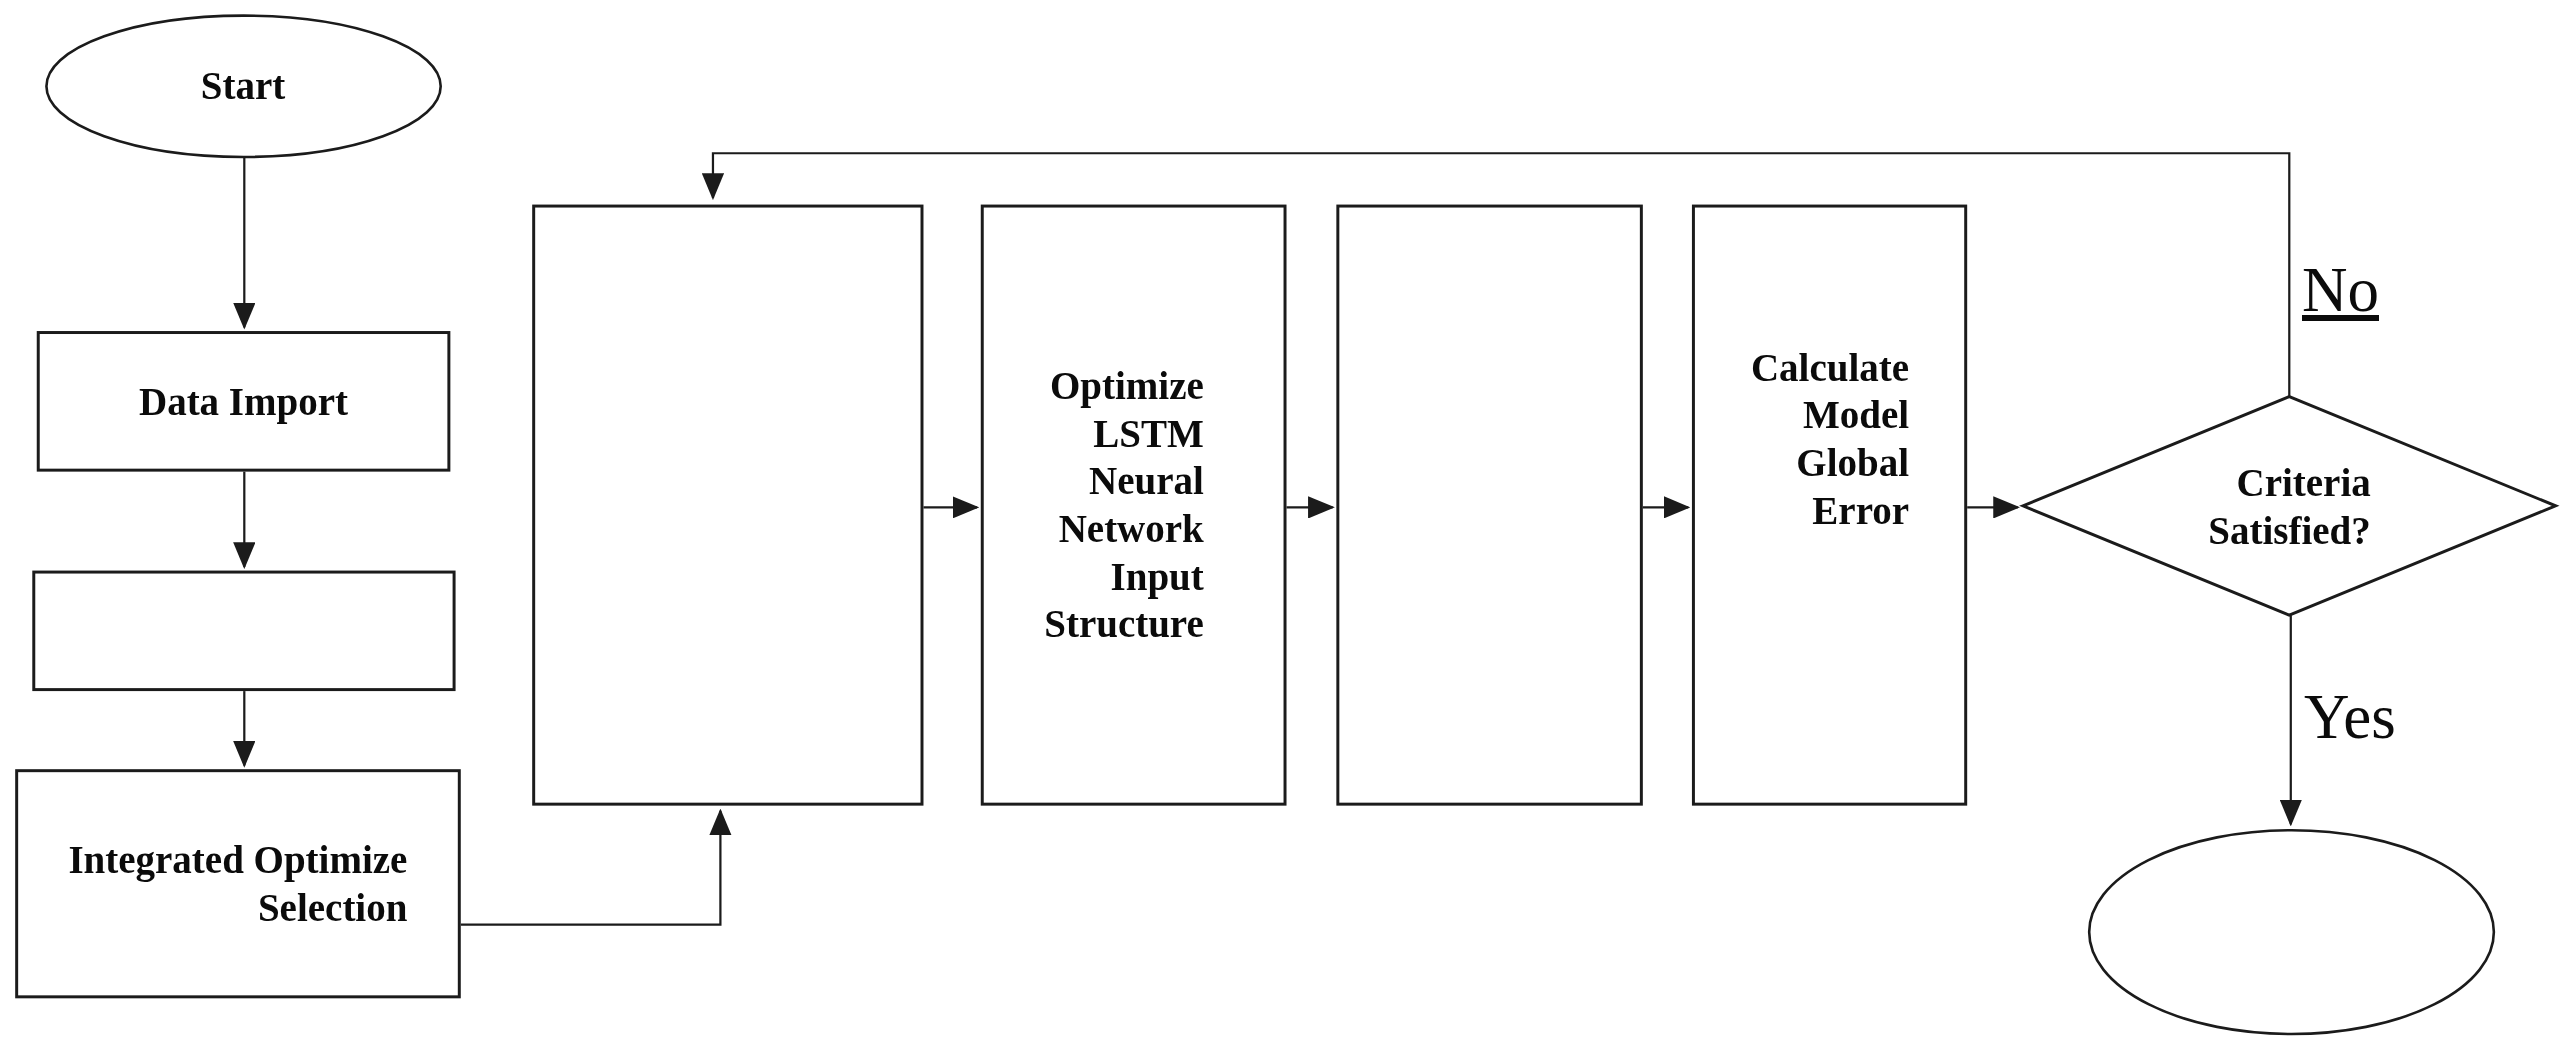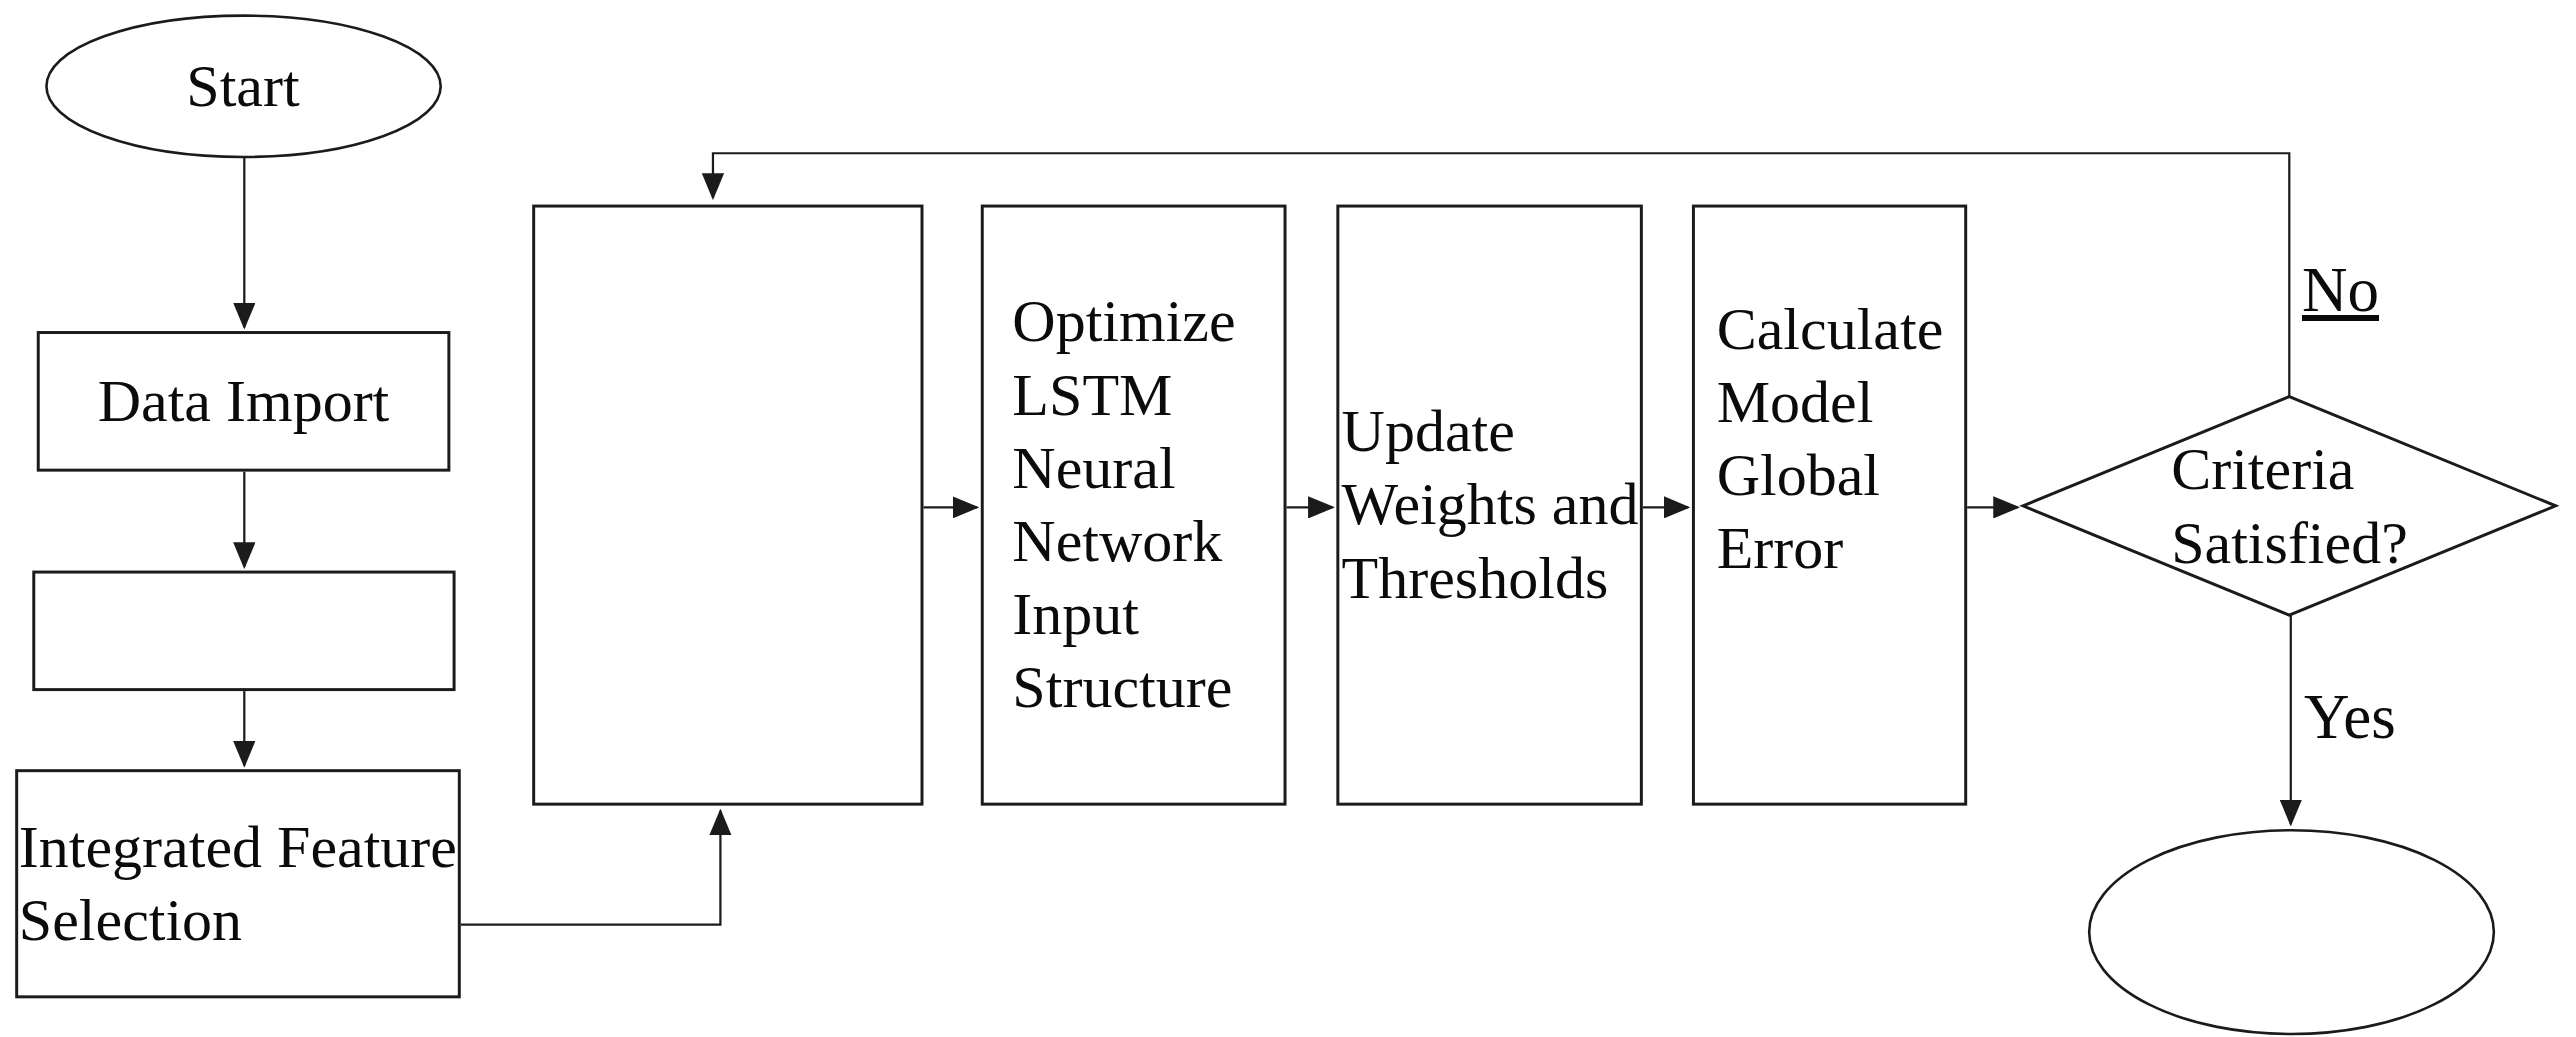--- a/index.html
+++ b/index.html
@@ -13,24 +13,25 @@
     width:2576px;height:1037px;
     background:var(--bg);
     overflow:hidden;
     font-family:"Liberation Serif","DejaVu Serif",serif;
     color:var(--text);
   }
   .lines{position:absolute;left:0;top:0;width:2576px;height:1037px;}
   .lbl{
     position:absolute;
     display:flex;align-items:center;justify-content:center;
-    text-align:left;
+    text-align:right;
     white-space:pre-line;
-    font-size:60px;line-height:1.22;
+    font-size:39px;line-height:1.22;
     color:var(--text);
+    font-weight:bold;
   }
   .edge-lbl{
     position:absolute;
     font-size:63px;line-height:1;
     color:var(--text);
     white-space:nowrap;
   }
 </style>
 </head>
 <body>
@@ -65,34 +66,31 @@
     <path d="M2644 682 H2712" fill="none" stroke="#1b1b1b" stroke-width="3" marker-end="url(#arrow)"></path>
     <path d="M3077 533 V206 H958 V266" fill="none" stroke="#1b1b1b" stroke-width="3" marker-end="url(#arrow)"></path>
     <path d="M3079 827 V1108" fill="none" stroke="#1b1b1b" stroke-width="3" marker-end="url(#arrow)"></path>
   </svg>
 
   <div class="lbl" style="left:46px;top:15.6px;width:394px;height:141px;">Start</div>
 
   <div class="lbl" style="left:38px;top:333px;width:411px;height:138px;">Data Import</div>
 
 
-  <div class="lbl" style="left:16.4px;top:771px;width:443px;height:226px;">Integrated Feature
+  <div class="lbl" style="left:16.4px;top:771px;width:443px;height:226px;">Integrated Optimize
 Selection</div>
 
 
   <div class="lbl" style="left:982px;top:206px;width:284px;height:598px;">Optimize
 LSTM
 Neural
 Network
 Input
 Structure</div>
 
-  <div class="lbl" style="left:1338px;top:206px;width:304px;height:598px;">Update
-Weights and
-Thresholds</div>
 
   <div class="lbl" style="left:1694px;top:206px;width:272px;height:466px;">Calculate
 Model
 Global
 Error</div>
 
   <div class="lbl" style="left:2023px;top:397px;width:533px;height:219px;">Criteria
 Satisfied?</div>
 
 

